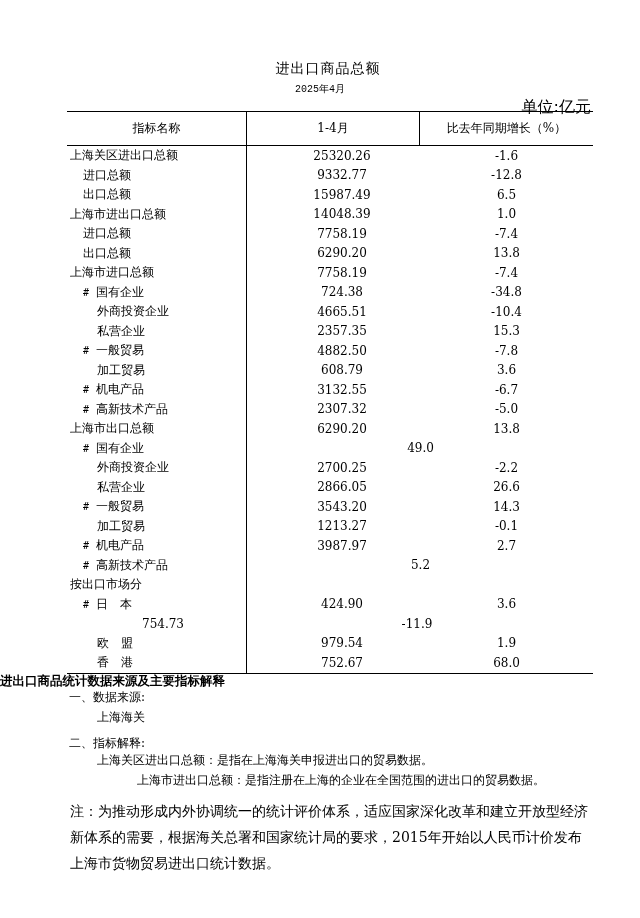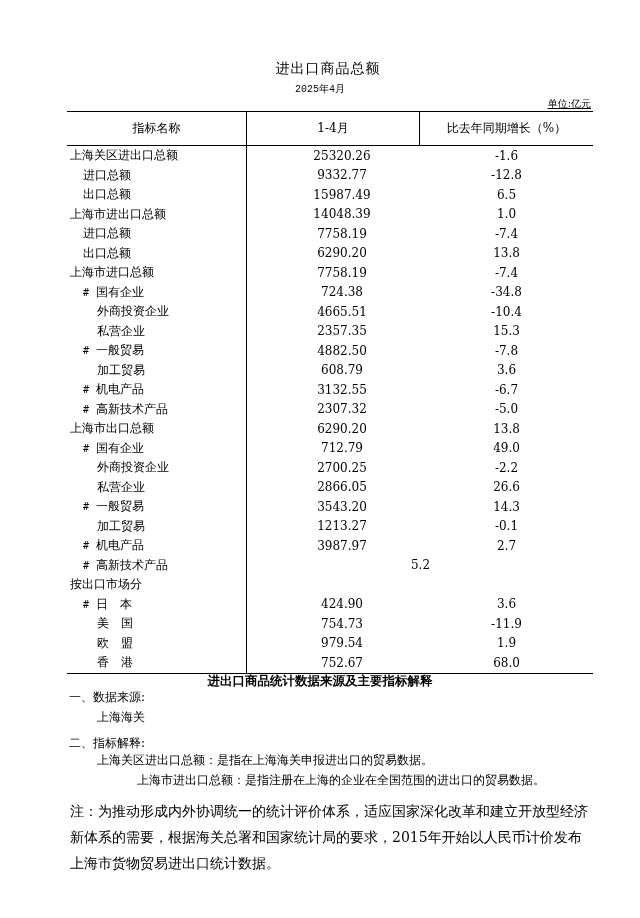--- a/index.html
+++ b/index.html
@@ -14,22 +14,21 @@
     font-size: 14px; letter-spacing: 1px; margin-left: 8px;
   }
   .subtitle {
     position: absolute; left: 0; width: 640px; top: 82px; text-align: center;
     font-family: Liberation Mono, monospace;
     font-size: 10px;
   }
   .unit {
     position: absolute; right: 49px; top: 97px;
     font-family: "DejaVu Sans", "Liberation Sans", sans-serif;
-    font-size: 10px;
-    text-decoration: underline;
+    font-size: 16px;
   }
   .table {
     position: absolute; left: 67px; width: 526px; top: 111px;
     border-top: 1.4px solid #000;
   }
   .thead {
     display: flex; height: 33px; border-bottom: 1.4px solid #000;
     font-size: 12px; align-items: stretch;
   }
   .th { display: flex; align-items: center; justify-content: center; }
@@ -42,21 +41,21 @@
     border-left: 1px solid #000;
   }
   .row { display: flex; height: 19.5px; align-items: center; font-size: 12px; }
   .cell.c1 { width: 179px; padding-left: 3px; box-sizing: border-box; white-space: pre; }
   .cell.c2 { width: 172px; text-align: center; padding-left: 20px; box-sizing: border-box; }
   .cell.c3 { flex: 1; text-align: center; padding-left: 2px; }
   .ind1 { padding-left: 16px !important; }
   .ind2 { padding-left: 30px !important; }
   .hash { display: inline-block; width: 13px; font-family: "DejaVu Sans Mono", monospace; font-size: 10px; }
   .notes-title {
-    position: absolute; left: 0; width: 640px; top: 673px; text-align: center;
+    position: absolute; left: 0; width: 640px; top: 673px; 
     font-family: "DejaVu Sans", "Liberation Sans", sans-serif; font-size: 12.5px; font-weight: bold;
   }
   .para { position: absolute; font-size: 12px; white-space: nowrap; }
   .note {
     position: absolute; left: 70px; top: 798px; width: 520px;
     font-size: 14px; line-height: 26px;
   }
 </style>
 </head>
 <body>
@@ -142,21 +141,20 @@
         <div class="cell c2">2307.32</div>
         <div class="cell c3">-5.0</div>
       </div>
       <div class="row">
         <div class="cell c1"><span>上海市出口总额</span></div>
         <div class="cell c2">6290.20</div>
         <div class="cell c3">13.8</div>
       </div>
       <div class="row">
         <div class="cell c1 ind1"><span class="hash">#</span><span>国有企业</span></div>
-        <div class="cell c2">712.79</div>
         <div class="cell c3">49.0</div>
       </div>
       <div class="row">
         <div class="cell c1 ind2"><span>外商投资企业</span></div>
         <div class="cell c2">2700.25</div>
         <div class="cell c3">-2.2</div>
       </div>
       <div class="row">
         <div class="cell c1 ind2"><span>私营企业</span></div>
         <div class="cell c2">2866.05</div>
@@ -185,21 +183,20 @@
         <div class="cell c1"><span>按出口市场分</span></div>
         <div class="cell c2"></div>
         <div class="cell c3"></div>
       </div>
       <div class="row">
         <div class="cell c1 ind1"><span class="hash">#</span><span>日　本</span></div>
         <div class="cell c2">424.90</div>
         <div class="cell c3">3.6</div>
       </div>
       <div class="row">
-        <div class="cell c1 ind2"><span>美　国</span></div>
         <div class="cell c2">754.73</div>
         <div class="cell c3">-11.9</div>
       </div>
       <div class="row">
         <div class="cell c1 ind2"><span>欧　盟</span></div>
         <div class="cell c2">979.54</div>
         <div class="cell c3">1.9</div>
       </div>
       <div class="row">
         <div class="cell c1 ind2"><span>香　港</span></div>

